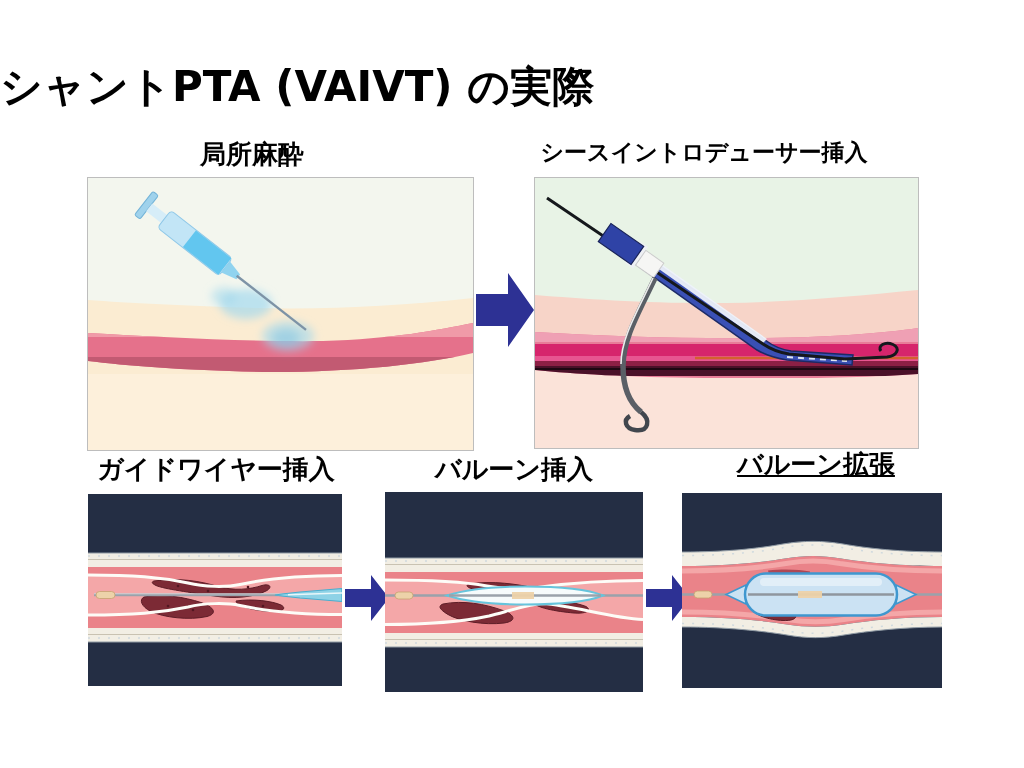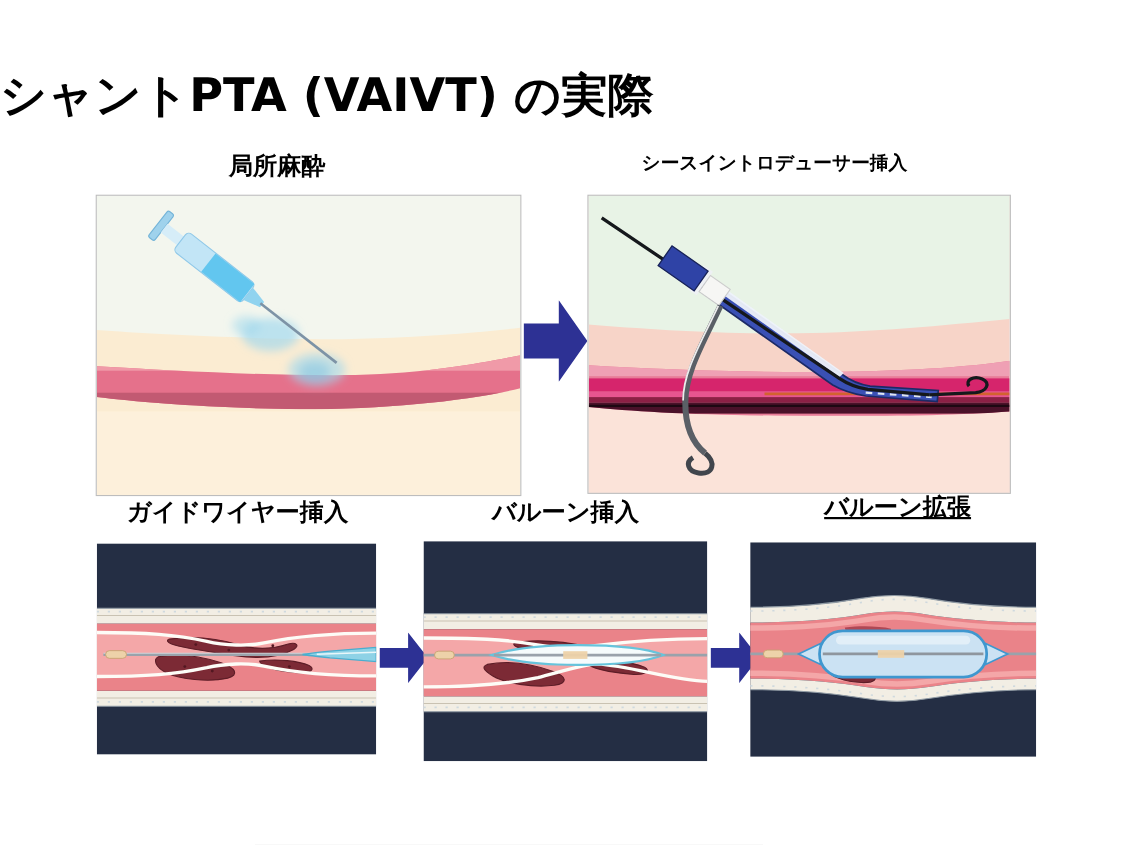--- a/index.html
+++ b/index.html
@@ -8,38 +8,38 @@
     position:relative;width:1024px;height:768px;margin:0 auto;
     background:var(--slidebg,#fff);overflow:hidden;
   }
   .title{
     position:absolute;top:64px;left:0;width:1024px;text-align:left;
     font-size:42px;font-weight:bold;color:var(--text,#000);
     letter-spacing:0px;margin:0;line-height:1.1;
   }
   .step-label{
     position:absolute;transform:translateX(-50%);
-    font-size:22px;font-weight:bold;color:var(--text,#000);
+    font-size:26px;font-weight:bold;color:var(--text,#000);
     white-space:nowrap;line-height:1.0;letter-spacing:0px;
   }
   .panel{position:absolute;}
   .panel svg{display:block;}
   .bordered{outline:1px solid var(--panelborder,#bdbdbd);}
   .flow-arrow{position:absolute;}
   .flow-arrow polygon{fill:var(--arrow,#2d3194);}
 </style>
 </head>
 <body>
 
 <div class="slide">
 
   <h1 class="title">シャントPTA (VAIVT) の実際</h1>
 
   <div class="step-label" style="left:252px;top:141px;">局所麻酔</div>
-  <div class="step-label" style="left:704px;top:141px;font-size:17px;">シースイントロデューサー挿入</div>
+  <div class="step-label" style="left:704px;top:141px;font-size:23px;">シースイントロデューサー挿入</div>
   <div class="step-label" style="left:514px;top:456px;">バルーン挿入</div>
   <div class="step-label" style="left:216px;top:456px;">ガイドワイヤー挿入</div>
   <div class="step-label" style="left:816px;top:451px;text-decoration:underline;">バルーン拡張</div>
 
   <div class="panel bordered" style="left:88px;top:178px;">
     <svg width="385" height="272" viewBox="0 0 385 272">
       <defs>
         <clipPath id="p1vessel">
           <path d="M0,155 C70,159 160,164 235,163 C305,161 350,152 385,145 L385,175 C340,186 265,194 185,194 C105,193 40,188 0,183 Z"></path>
         </clipPath>

